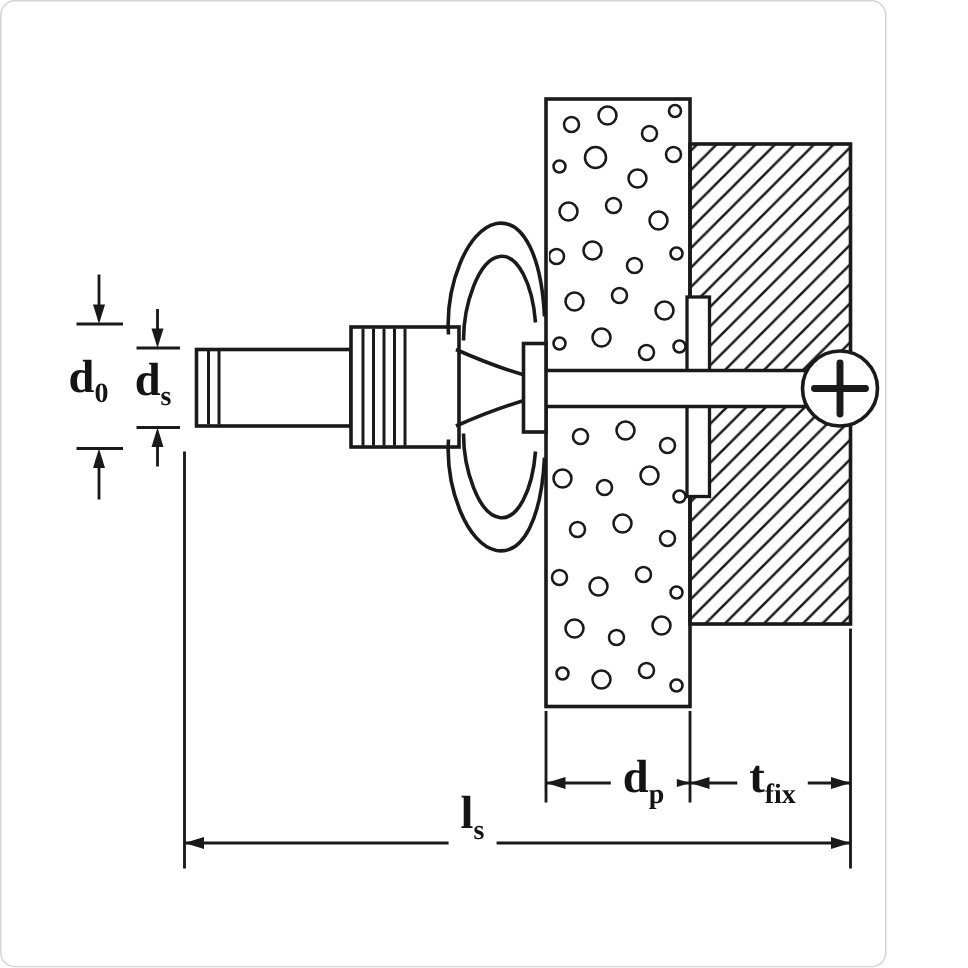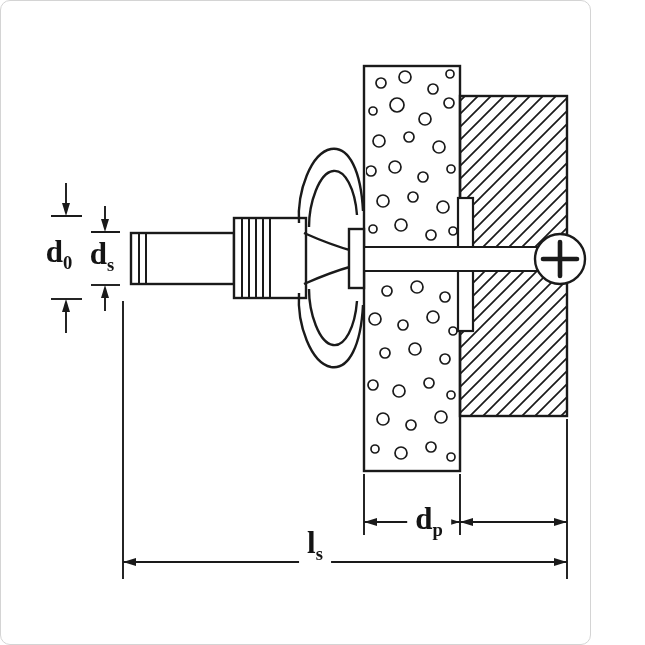--- a/index.html
+++ b/index.html
@@ -182,17 +182,20 @@
 
   <div class="dim-label" style="left:58px; top:253px;">
     <span>d</span><sub>0</sub>
   </div>
   <div class="dim-label" style="left:101px; top:255px;">
     <span>d</span><sub>s</sub>
   </div>
   <div class="dim-label on-line" style="left:412px; top:520px;margin-left:16px;">
     <span>d</span><sub>p</sub>
   </div>
+  <div class="dim-label on-line" style="left:514px; top:520px;">
+    <span>t</span><sub>fix</sub>
+  </div>
   <div class="dim-label on-line" style="left:314px; top:544px;">
     <span>l</span><sub>s</sub>
   </div>
 
 </div>
 
 </body></html>

